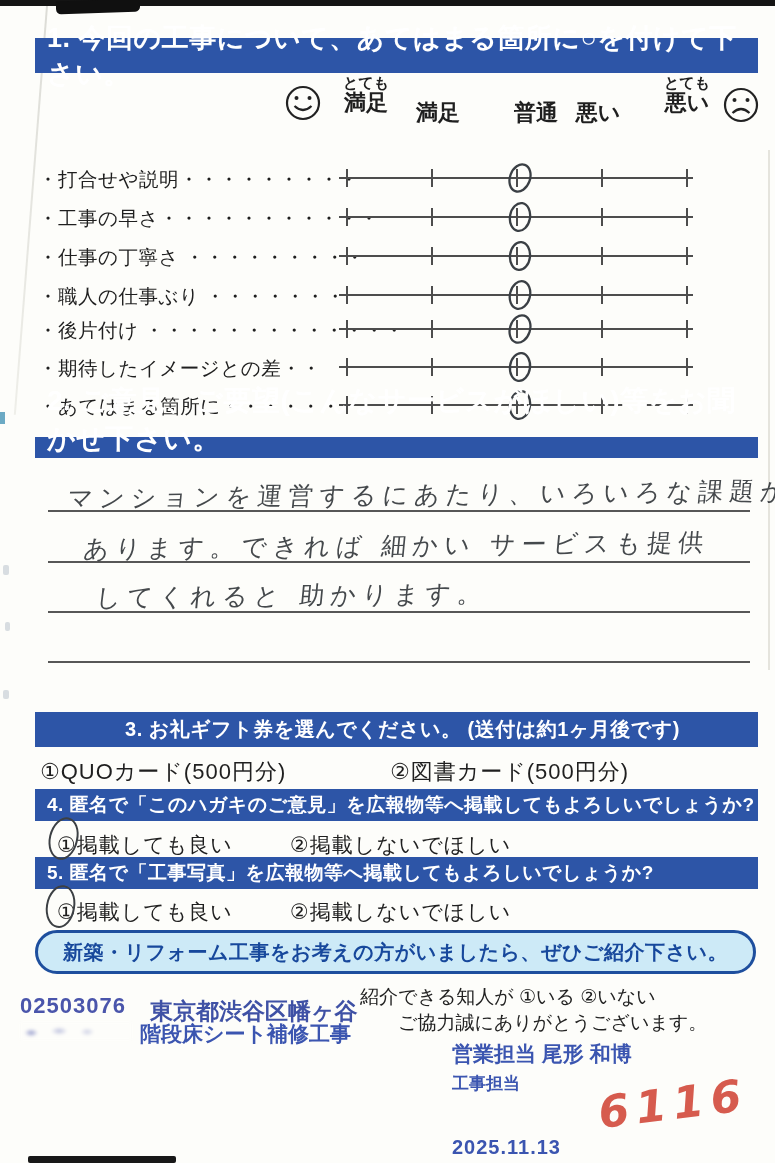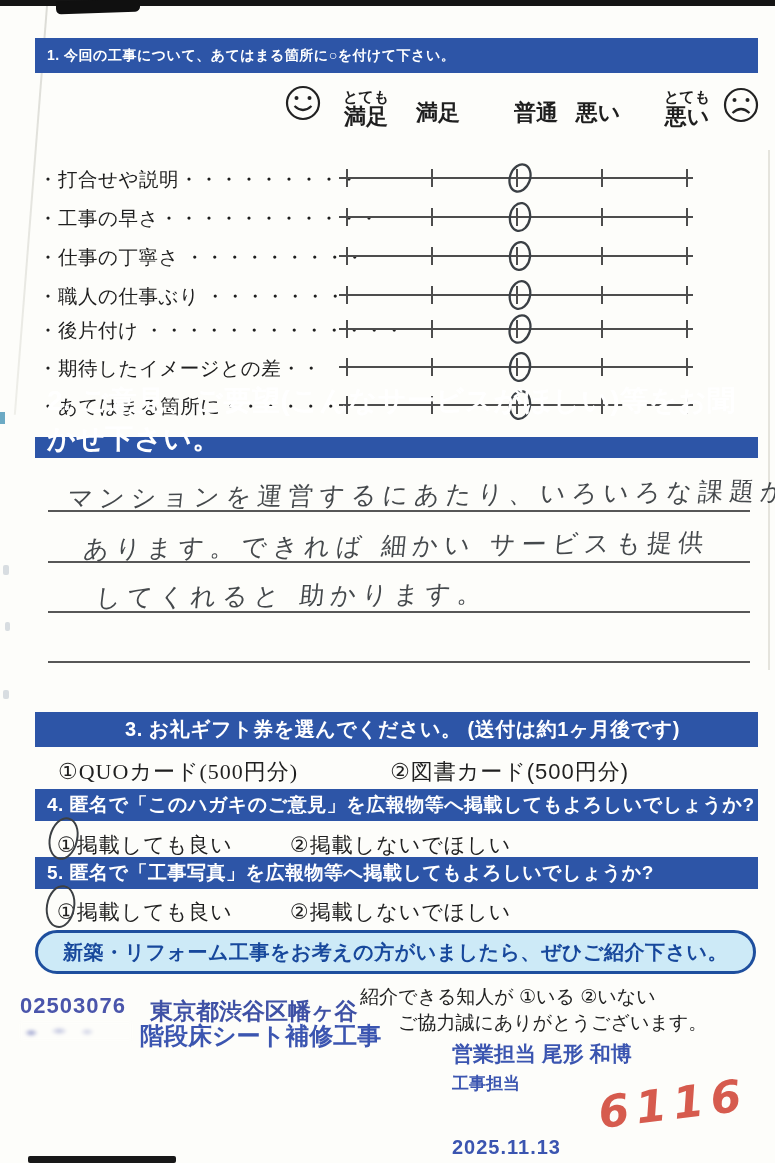--- a/index.html
+++ b/index.html
@@ -18,21 +18,21 @@
   .blue-tick{position:absolute;left:0;top:412px;width:5px;height:12px;background:#2e86ad;opacity:.7;}
   
   .bar{
     position:absolute;left:35px;width:723px;background:#2d55a7;color:#fff;
     font-weight:bold;display:flex;align-items:center;padding-left:12px;box-sizing:border-box;
     letter-spacing:.5px;
   }
   
   .scale-head{position:absolute;left:278px;top:78px;width:492px;height:52px;}
   .scale-head .sl{position:absolute;bottom:2px;font-size:22px;font-weight:bold;transform:translateX(-50%);white-space:nowrap;}
-  .scale-head .stack{position:absolute;bottom:2px;transform:translateX(-50%);display:flex;flex-direction:column;align-items:center;line-height:1.05;}
+  .scale-head .stack{position:absolute;bottom:16px;transform:translateX(-50%);display:flex;flex-direction:column;align-items:center;line-height:1.05;}
   .scale-head .stack .top{font-size:15px;font-weight:bold;}
   .scale-head .stack .bottom{font-size:22px;font-weight:bold;}
   .face{position:absolute;}
   
   .rows{position:absolute;left:38px;top:119px;width:720px;height:305px;}
   .rating-row{position:absolute;left:0;width:700px;height:38px;}
   .rating-row .lab{position:absolute;left:0;top:7px;font-size:19.5px;letter-spacing:.5px;white-space:nowrap;}
   .rating-row svg{position:absolute;left:297px;top:0;}
   
   .rule{position:absolute;height:2px;background:#3a3a3a;opacity:.85;}
@@ -78,21 +78,21 @@
   <div class="scan-top"></div>
   <div class="scan-top-blob"></div>
   <div class="scan-edge-line"></div>
   <div class="scan-right-line"></div>
   <div class="scan-bottom-bar"></div>
   <div class="blue-tick"></div>
   <div class="bleed" style="left:3px;top:565px;width:6px;height:10px;"></div>
   <div class="bleed" style="left:5px;top:622px;width:5px;height:9px;"></div>
   <div class="bleed" style="left:3px;top:690px;width:6px;height:9px;"></div>
 
-  <div class="bar" style="top:38px;height:35px;font-size:14px;">
+  <div class="bar" style="top:38px;height:35px;font-size:27px;">
     <span>1. 今回の工事について、あてはまる箇所に○を付けて下さい。</span>
   </div>
 
   <div class="scale-head">
     <svg class="face" style="left:6px;top:6px;" width="38" height="38" viewBox="0 0 38 38">
       <circle cx="19" cy="19" r="16" fill="none" stroke="#222" stroke-width="2.2"></circle>
       <circle cx="12.5" cy="14" r="2" fill="#222"></circle>
       <circle cx="25.5" cy="14" r="2" fill="#222"></circle>
       <path d="M10.5 22 Q19 30 27.5 22" fill="none" stroke="#222" stroke-width="2.2"></path>
     </svg>
@@ -209,21 +209,21 @@
   <div class="rule" style="left:48px;top:510px;width:702px;"></div>
   <div class="hand" style="left:84px;top:529px;">あります。できれば 細かい サービスも提供</div>
   <div class="rule" style="left:48px;top:561px;width:702px;"></div>
   <div class="hand" style="left:96px;top:579px;">してくれると 助かります。</div>
   <div class="rule" style="left:48px;top:611px;width:702px;"></div>
   <div class="rule" style="left:48px;top:661px;width:702px;"></div>
 
   <div class="bar" style="top:712px;height:35px;font-size:20px;justify-content:center;">
     <span>3. お礼ギフト券を選んでください。 (送付は約1ヶ月後です)</span>
   </div>
-  <div class="opt" style="left:58px;top:757px;font-size:22px;font-family:Liberation Serif, serif;">①QUOカード(500円分)</div>
+  <div class="opt" style="left:40px;top:757px;font-size:22px;">①QUOカード(500円分)</div>
   <div class="opt" style="left:390px;top:757px;font-size:22px;">②図書カード(500円分)</div>
 
   <div class="bar" style="top:789px;height:32px;font-size:19px;">
     <span>4. 匿名で「このハガキのご意見」を広報物等へ掲載してもよろしいでしょうか?</span>
   </div>
   <div class="pen-circle" style="left:49px;top:817px;"></div>
   <div class="opt" style="left:57px;top:831px;">①掲載しても良い</div>
   <div class="opt" style="left:290px;top:831px;">②掲載しないでほしい</div>
 
   <div class="bar" style="top:857px;height:32px;font-size:19px;">
@@ -233,21 +233,21 @@
   <div class="opt" style="left:57px;top:898px;">①掲載しても良い</div>
   <div class="opt" style="left:290px;top:898px;">②掲載しないでほしい</div>
 
   <div class="banner">
     <span>新築・リフォーム工事をお考えの方がいましたら、ぜひご紹介下さい。</span>
   </div>
 
   <div class="f-abs" style="left:20px;top:993px;font-size:22px;color:#4a55ab;font-weight:bold;letter-spacing:1px;">02503076</div>
   <div class="f-abs" style="left:150px;top:996px;font-size:23px;color:#3f51a5;font-weight:bold;">東京都渋谷区幡ヶ谷</div>
   <div class="redacted"></div>
-  <div class="f-abs" style="left:140px;top:1020px;font-size:24px;">
+  <div class="f-abs" style="left:140px;top:1020px;font-size:21px;">
     <span class="blue-txt">階段床シート補修工事</span>
   </div>
 
   <div class="f-abs" style="left:360px;top:984px;font-size:19px;color:#222;">紹介できる知人が ①いる ②いない</div>
   <div class="f-abs" style="left:398px;top:1010px;font-size:19px;color:#222;">ご協力誠にありがとうございます。</div>
   <div class="f-abs blue-txt" style="left:452px;top:1040px;font-size:21px;">営業担当  尾形 和博</div>
   <div class="f-abs blue-txt" style="left:452px;top:1072px;font-size:17px;">工事担当</div>
   <div class="f-abs" style="left:452px;top:1100px;font-size:20px;color:#3b55b0;font-weight:bold;letter-spacing:1px;margin-top:36px;">2025.11.13</div>
   <div class="hand-red" style="left:598px;top:1078px;">6116</div>
 

